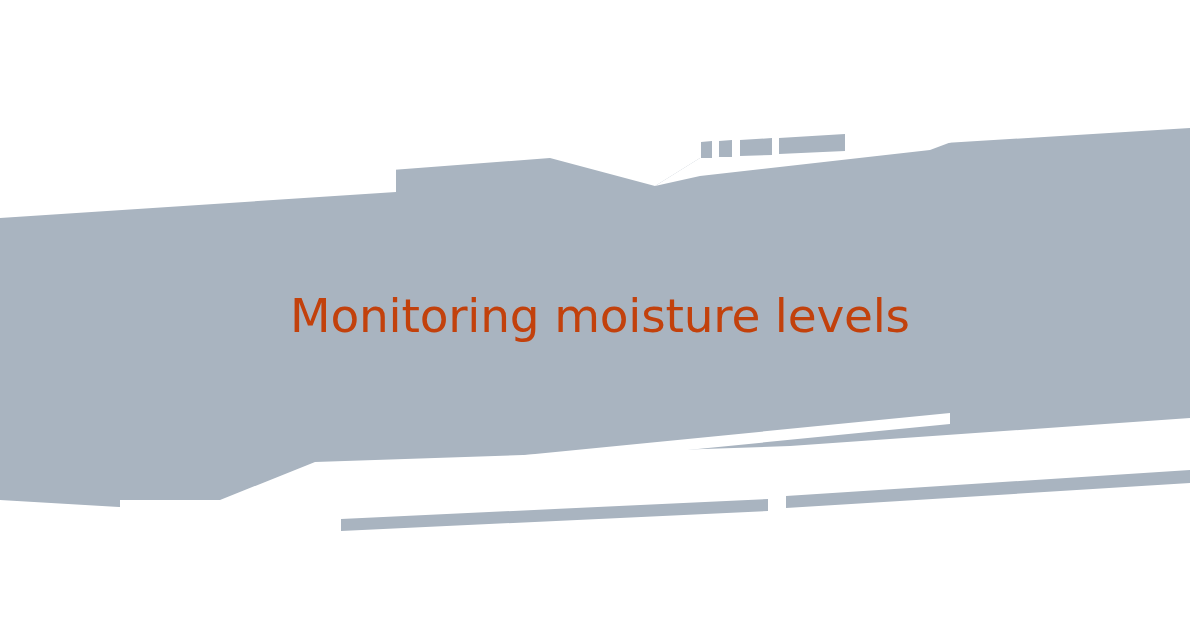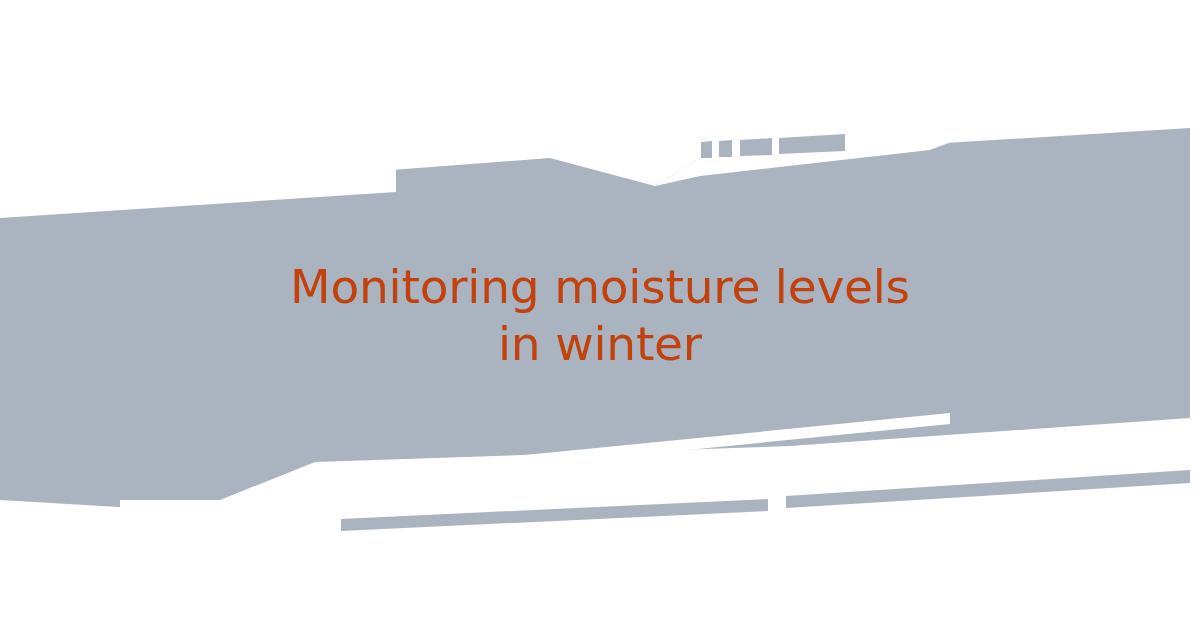--- a/index.html
+++ b/index.html
@@ -71,16 +71,15 @@
     <polygon fill="#ffffff" points="120,500 220,500 315,462 790,446 1190,418 1190,630 120,630"></polygon>
 
     <polygon fill="#a9b4c0" points="341,519 768,499 768,511 341,531"></polygon>
 
     <polygon fill="#a9b4c0" points="786,496 1190,470 1190,483 786,508"></polygon>
 
   </svg>
 
   <div id="title-block">
     <div class="title-line">Monitoring moisture levels</div>
-    <div class="title-line">in winter</div>
   </div>
 
 </div>
 
 </body></html>

